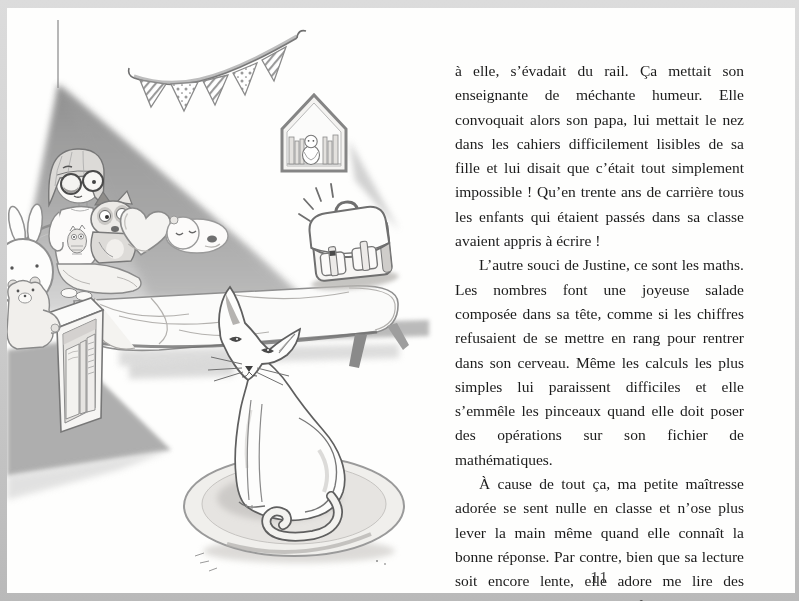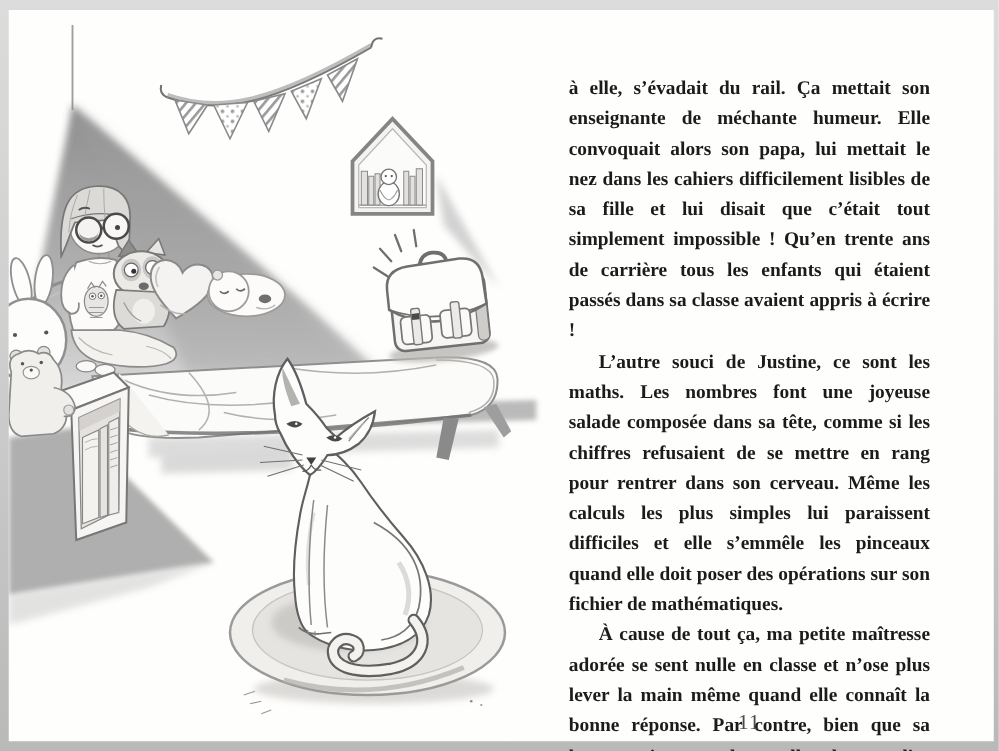--- a/index.html
+++ b/index.html
@@ -14,21 +14,21 @@
   }
   .illustration{
     position:absolute;left:0;top:0;width:442px;height:583px;
   }
   .illustration svg{display:block;width:442px;height:583px;}
   .text-page{
     position:absolute;left:448px;top:51px;width:289px;
     font-size:15.5px;line-height:24.3px;color:#1b1b1b;
     text-align:justify;
   }
-  .text-page p{margin:0;padding:0;font-weight:bold;}
+  .text-page p{margin:0;padding:0;}
   .text-page p.indent{text-indent:1.55em;}
   .folio{
     position:absolute;left:448px;top:560px;width:289px;
     text-align:center;font-size:17px;color:#4a4a4a;letter-spacing:1px;
   }
 </style>
 </head>
 <body>
 
 <div class="page">

